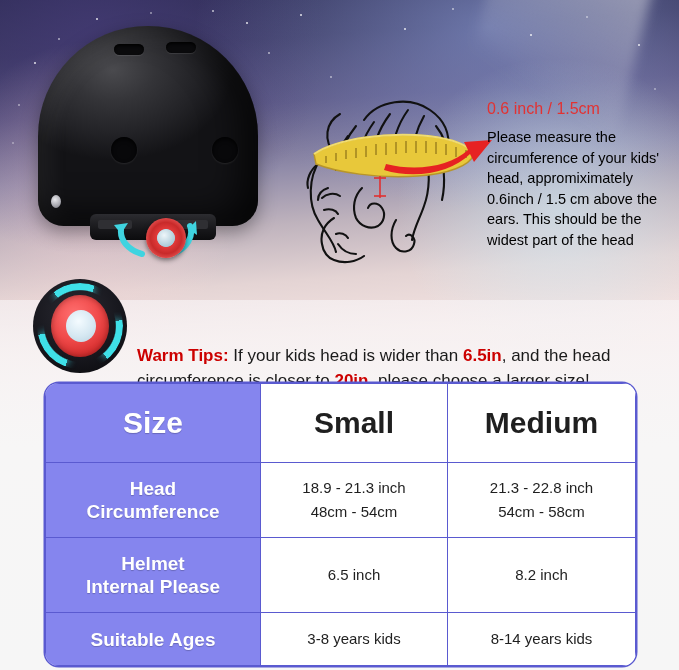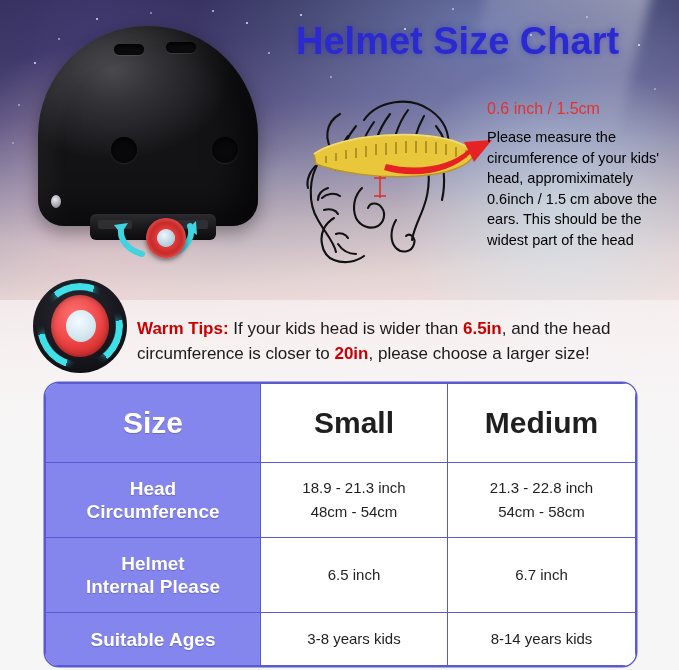--- a/index.html
+++ b/index.html
@@ -248,21 +248,21 @@
     position: absolute;
     left: 137px;
     top: 293px;
     font-size: 22px;
     color: #2424ab;
     white-space: nowrap;
   }
   .tips {
     position: absolute;
     left: 137px;
-    top: 316px;
+    top: 343px;
     width: 534px;
     font-size: 17px;
     line-height: 25px;
     color: #1a1a1a;
   }
   .tips .lbl {
     color: #cc0000;
     font-weight: bold;
   }
   .tips .hl {
@@ -343,21 +343,20 @@
   <div class="star" style="left:330px;top:76px;width:2px;height:2px;opacity:.55"></div>
   <div class="star" style="left:404px;top:28px;width:2px;height:2px;"></div>
   <div class="star" style="left:452px;top:8px;width:2px;height:2px;opacity:.6"></div>
   <div class="star" style="left:530px;top:34px;width:2px;height:2px;"></div>
   <div class="star" style="left:586px;top:16px;width:2px;height:2px;opacity:.5"></div>
   <div class="star" style="left:638px;top:44px;width:2px;height:2px;"></div>
   <div class="star" style="left:654px;top:88px;width:2px;height:2px;opacity:.45"></div>
   <div class="star" style="left:18px;top:104px;width:2px;height:2px;opacity:.5"></div>
   <div class="star" style="left:12px;top:142px;width:2px;height:2px;opacity:.4"></div>
 
-  <div class="title">Helmet Size Chart</div>
 
   <div class="helmet-wrap">
     <div class="helmet-shell"></div>
     <div class="helmet-vent" style="left:96px;top:26px;"></div>
     <div class="helmet-vent" style="left:148px;top:24px;"></div>
     <div class="helmet-hole" style="left:93px;top:119px;"></div>
     <div class="helmet-hole" style="left:194px;top:119px;"></div>
     <div class="helmet-rivet" style="left:33px;top:177px;"></div>
     <div class="helmet-base"></div>
     <svg width="260" height="240" viewBox="0 0 260 240" style="position:absolute;left:0;top:0;">
@@ -468,21 +467,21 @@
           <div>21.3 - 22.8 inch</div>
           <div>54cm - 58cm</div>
         </td>
       </tr>
       <tr>
         <td class="row-cell label-cell">
           <div>Helmet</div>
           <div>Internal Please</div>
         </td>
         <td class="row-cell">6.5 inch</td>
-        <td class="row-cell">6.7 inch</td>
+        <td class="row-cell">8.2 inch</td>
       </tr>
       <tr>
         <td class="row-cell label-cell">Suitable Ages</td>
         <td class="row-cell">3-8 years kids</td>
         <td class="row-cell">8-14 years kids</td>
       </tr>
     </tbody>
   </table>
 
 </div>

